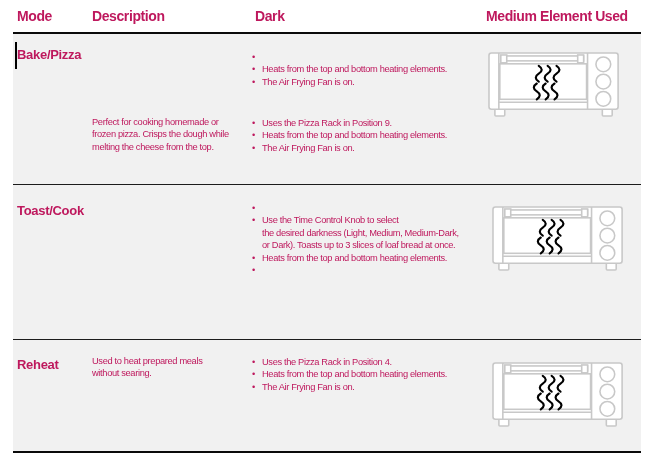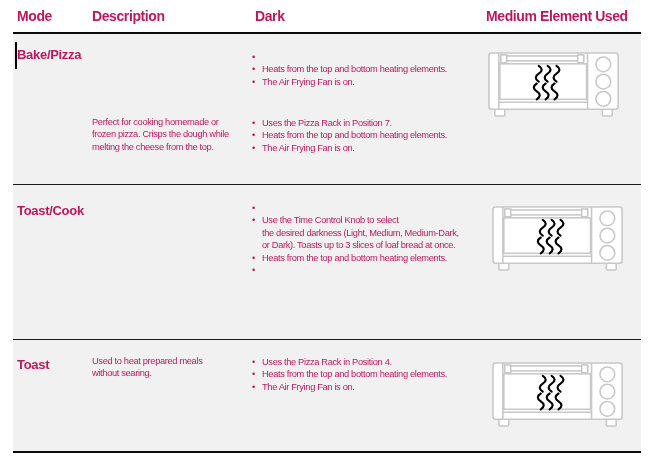--- a/index.html
+++ b/index.html
@@ -89,21 +89,21 @@
     </ul>
   </div>
 
   <div class="desc t" style="left:92px;top:116px">Perfect for cooking homemade or
 frozen pizza. Crisps the dough while
 melting the cheese from the top.</div>
   <div class="info" style="left:252px;top:117px">
     <ul>
       <li>
           <span class="blt">•</span>
-          <span class="t">Uses the Pizza Rack in Position 7.</span>
+          <span class="t">Uses the Pizza Rack in Position 9.</span>
         </li>
       <li>
           <span class="blt">•</span>
           <span class="t">Heats from the top and bottom heating elements.</span>
         </li>
       <li>
           <span class="blt">•</span>
           <span class="t">The Air Frying Fan is on.</span>
         </li>
     </ul>
@@ -137,21 +137,21 @@
         </li>
     </ul>
   </div>
 
   <div class="oven" style="left:492px;top:206px">
     <svg width="138" height="69" viewBox="0 0 140 70">
         <use href="#oven-sym"></use>
       </svg>
   </div>
 
-  <div class="mode" style="left:17px;top:357px">Toast</div>
+  <div class="mode" style="left:17px;top:357px">Reheat</div>
 
   <div class="desc t" style="left:92px;top:355px">Used to heat prepared meals
 without searing.</div>
   <div class="info" style="left:252px;top:356px">
     <ul>
       <li>
           <span class="blt">•</span>
           <span class="t">Uses the Pizza Rack in Position 4.</span>
         </li>
       <li>

